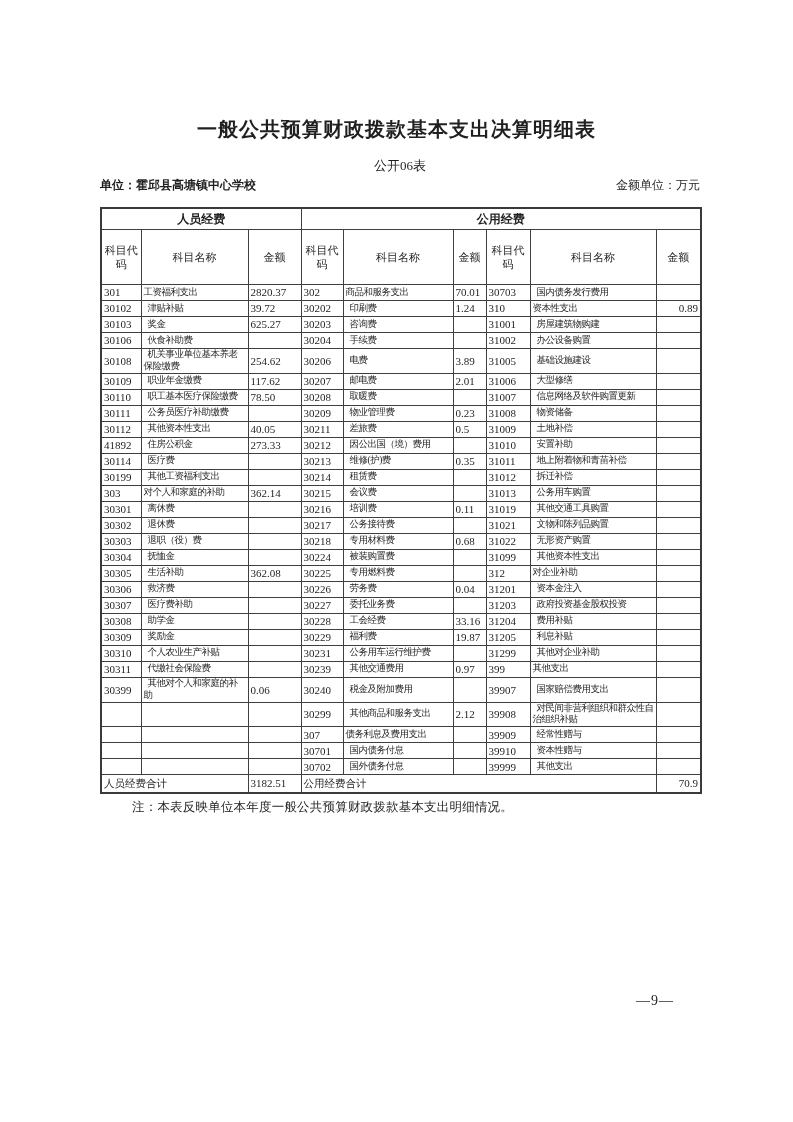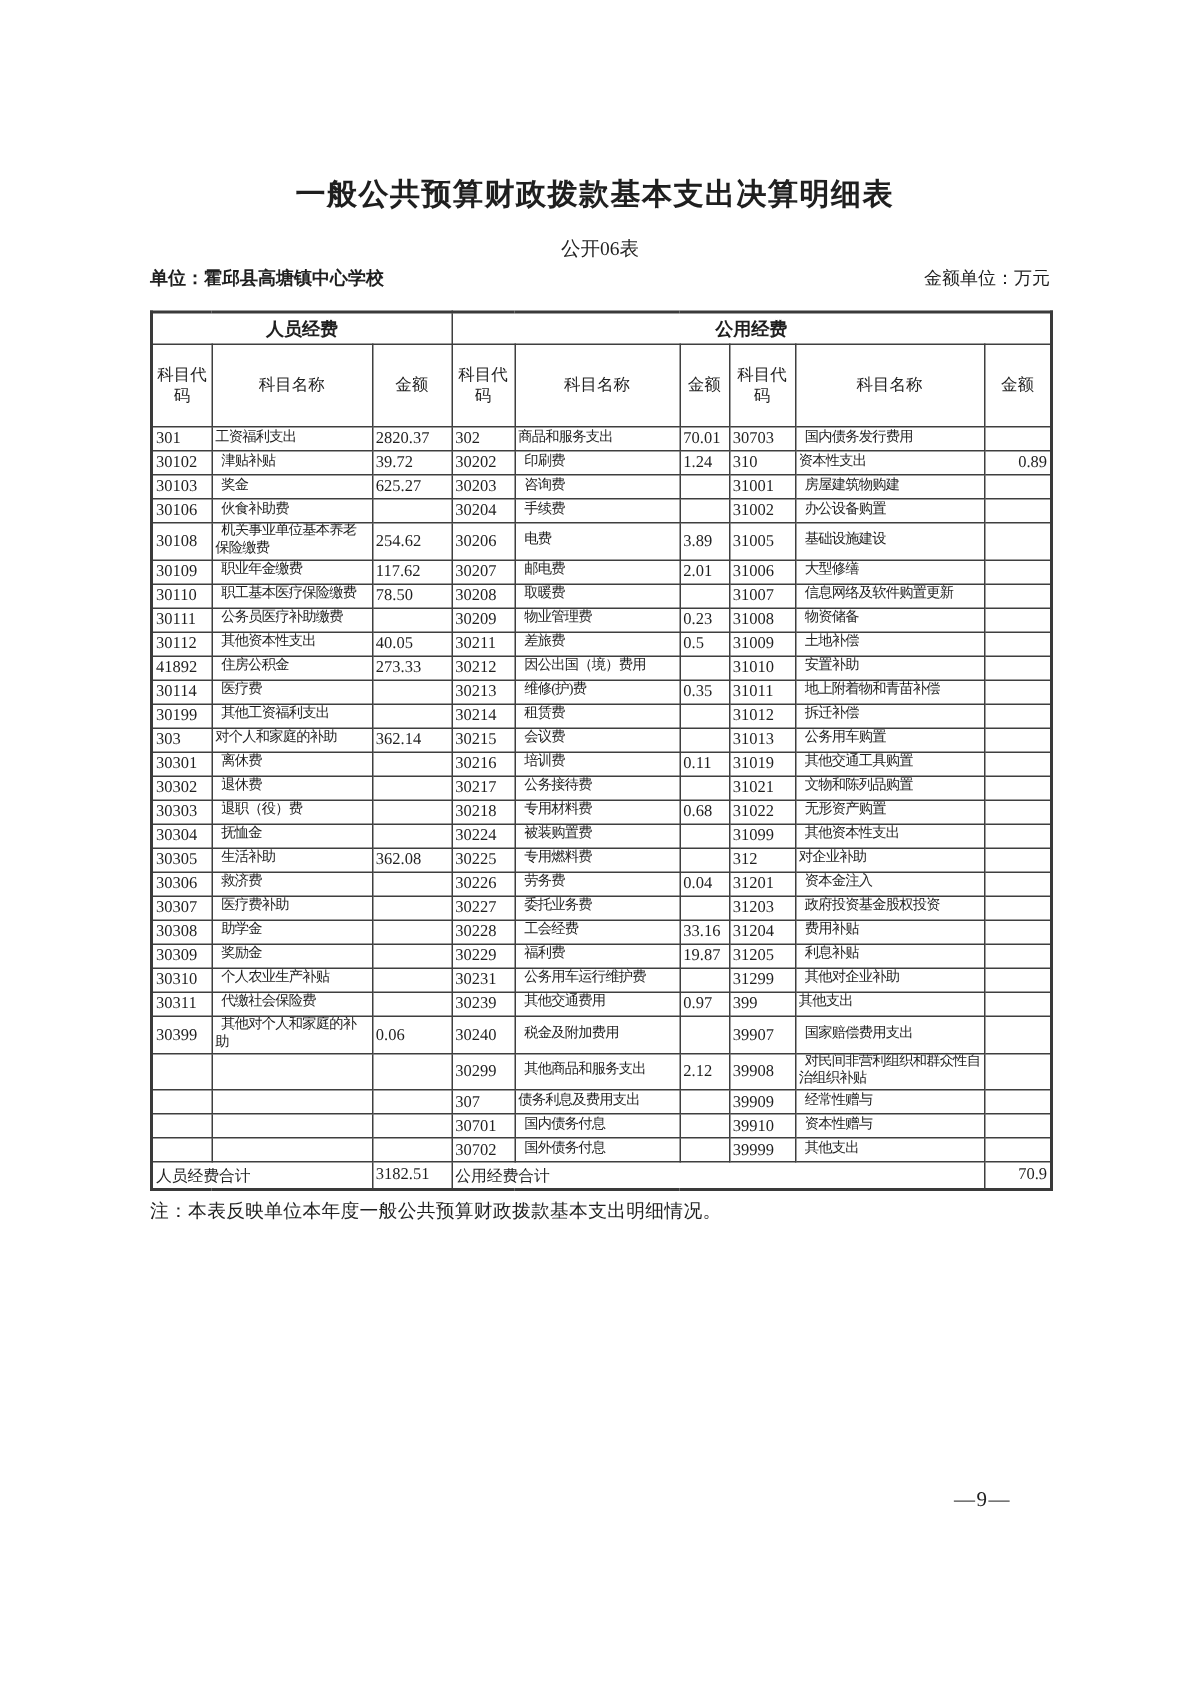--- a/index.html
+++ b/index.html
@@ -36,21 +36,21 @@
   td.code{font-size:11px;text-align:left;line-height:1.1;}
   td.name{
     font-size:9.5px;letter-spacing:-0.5px;text-align:left;line-height:1.25;
   }
   td.name.sub{text-indent:4px;}
   td.amt{font-size:11px;text-align:left;line-height:1.1;}
   td.amt-r{text-align:right;}
   tr.totals{height:18px;}
   tr.totals td.tlabel{font-size:10.5px;text-align:left;}
   .note{
-    font-size:12.5px;margin-top:5px;letter-spacing:0.2px;
+    font-size:12.5px;margin-top:5px;letter-spacing:0.2px;margin-left:32px;
   }
   .page-number{
     position:absolute;left:636px;top:993px;font-size:14px;letter-spacing:1px;
   }
 </style>
 </head>
 <body>
 
 <div class="sheet">
   <div class="title">一般公共预算财政拨款基本支出决算明细表</div>

